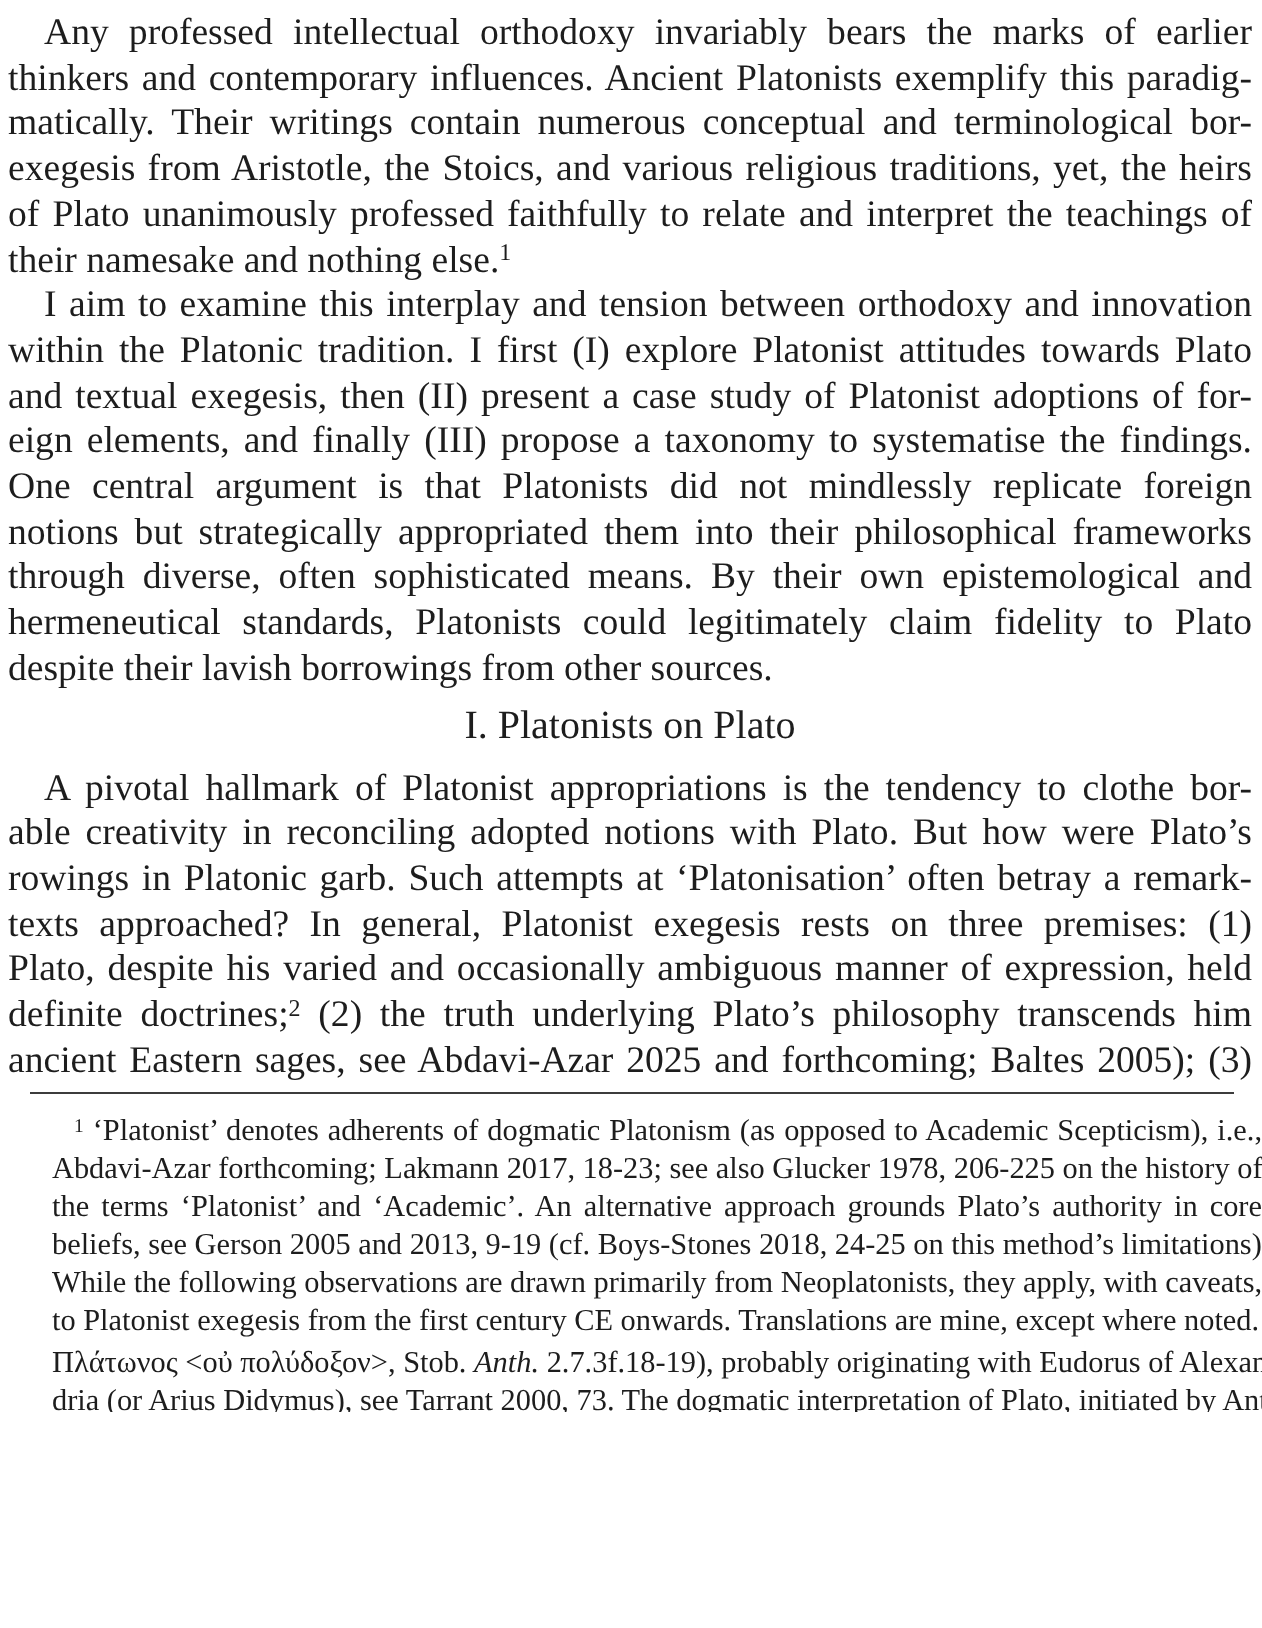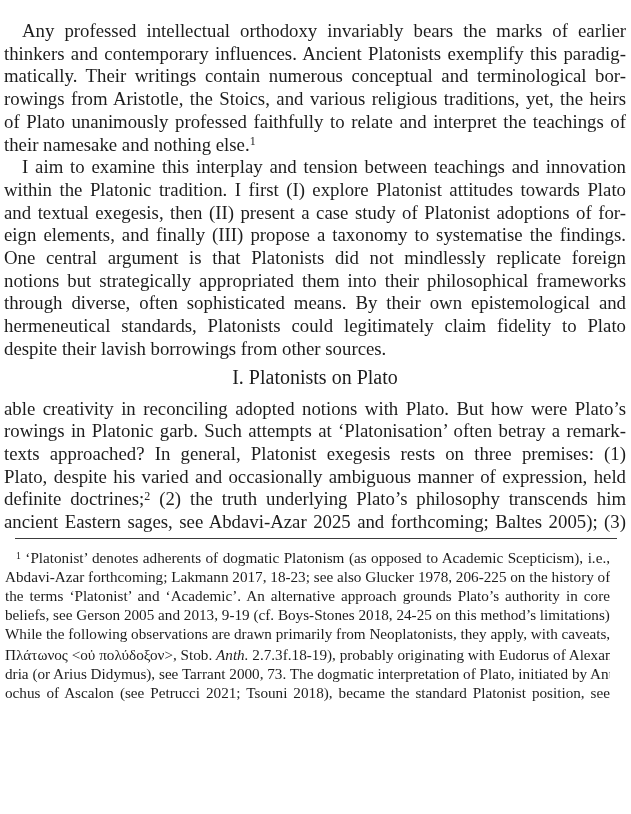--- a/index.html
+++ b/index.html
@@ -8,21 +8,21 @@
     height: 814px;
     background: #ffffff;
     font-family: "Liberation Serif", "DejaVu Serif", serif;
     color: #1d1d1d;
     overflow: hidden;
   }
   .page {
     box-sizing: border-box;
     width: 631px;
     height: 706px;
-    padding: 20px 5px 0 4px;
+    padding: 6px 5px 0 4px;
     overflow: hidden;
   }
   .body-text {
     font-size: 18.8px;
     line-height: 22.7px;
     width: 622px;
   }
   .para { margin: 0; }
   .line {
     text-align: justify;
@@ -43,21 +43,21 @@
   .fn-sep {
     height: 0;
     border-top: 1.4px solid #3c3c3c;
     width: 602px;
     margin: 4px 0 9px 11px;
   }
   .footnotes {
     font-size: 15.2px;
     line-height: 19px;
     width: 605px;
-    margin-left: 1px;
+    margin-left: 22px;
   }
   .footnotes .line.indent { text-indent: 11px; }
   .footnote + .footnote { margin-top: 2px; }
   sup {
     font-size: 64%;
     line-height: 0;
     vertical-align: baseline;
     position: relative;
     top: -0.42em;
   }
@@ -65,53 +65,55 @@
 </style>
 </head>
 <body>
 
 <div class="page">
   <div class="body-text">
     <div class="para">
         <div class="line indent">Any professed intellectual orthodoxy invariably bears the marks of earlier</div>
         <div class="line">thinkers and contemporary influences. Ancient Platonists exemplify this paradig-</div>
         <div class="line">matically. Their writings contain numerous conceptual and terminological bor-</div>
-        <div class="line">rowings from Aristotle, the Stoics, and various religious traditions, yet, the heirs</div>
+        <div class="line">exegesis from Aristotle, the Stoics, and various religious traditions, yet, the heirs</div>
         <div class="line">of Plato unanimously professed faithfully to relate and interpret the teachings of</div>
         <div class="line lastline">their namesake and nothing else.<sup>1</sup></div>
       </div>
     <div class="para">
-        <div class="line indent">I aim to examine this interplay and tension between teachings and innovation</div>
+        <div class="line indent">I aim to examine this interplay and tension between orthodoxy and innovation</div>
         <div class="line">within the Platonic tradition. I first (I) explore Platonist attitudes towards Plato</div>
         <div class="line">and textual exegesis, then (II) present a case study of Platonist adoptions of for-</div>
         <div class="line">eign elements, and finally (III) propose a taxonomy to systematise the findings.</div>
         <div class="line">One central argument is that Platonists did not mindlessly replicate foreign</div>
         <div class="line">notions but strategically appropriated them into their philosophical frameworks</div>
         <div class="line">through diverse, often sophisticated means. By their own epistemological and</div>
         <div class="line">hermeneutical standards, Platonists could legitimately claim fidelity to Plato</div>
         <div class="line lastline">despite their lavish borrowings from other sources.</div>
       </div>
     <h2 class="heading">I. Platonists on Plato</h2>
     <div class="para">
+        <div class="line indent">A pivotal hallmark of Platonist appropriations is the tendency to clothe bor-</div>
         <div class="line">able creativity in reconciling adopted notions with Plato. But how were Plato’s</div>
         <div class="line">rowings in Platonic garb. Such attempts at ‘Platonisation’ often betray a remark-</div>
         <div class="line">texts approached? In general, Platonist exegesis rests on three premises: (1)</div>
         <div class="line">Plato, despite his varied and occasionally ambiguous manner of expression, held</div>
         <div class="line">definite doctrines;<sup>2</sup> (2) the truth underlying Plato’s philosophy transcends him</div>
         <div class="line">ancient Eastern sages, see Abdavi-Azar 2025 and forthcoming; Baltes 2005); (3)</div>
       </div>
   </div>
   <div class="fn-sep"></div>
   <div class="footnotes">
     <div class="para footnote">
         <div class="line indent"><sup>1</sup> ‘Platonist’ denotes adherents of dogmatic Platonism (as opposed to Academic Scepticism), i.e.,</div>
         <div class="line">Abdavi-Azar forthcoming; Lakmann 2017, 18-23; see also Glucker 1978, 206-225 on the history of</div>
         <div class="line">the terms ‘Platonist’ and ‘Academic’. An alternative approach grounds Plato’s authority in core</div>
         <div class="line">beliefs, see Gerson 2005 and 2013, 9-19 (cf. Boys-Stones 2018, 24-25 on this method’s limitations).</div>
         <div class="line">While the following observations are drawn primarily from Neoplatonists, they apply, with caveats,</div>
+        <div class="line lastline">to Platonist exegesis from the first century CE onwards. Translations are mine, except where noted.</div>
       </div>
     <div class="para footnote">
         <div class="line">Πλάτωνος &lt;οὐ πολύδοξον&gt;, Stob. <i>Anth.</i> 2.7.3f.18-19), probably originating with Eudorus of Alexan-</div>
         <div class="line">dria (or Arius Didymus), see Tarrant 2000, 73. The dogmatic interpretation of Plato, initiated by Anti-</div>
         <div class="line">ochus of Ascalon (see Petrucci 2021; Tsouni 2018), became the standard Platonist position, see</div>
       </div>
   </div>
 </div>
 
 </body></html>

